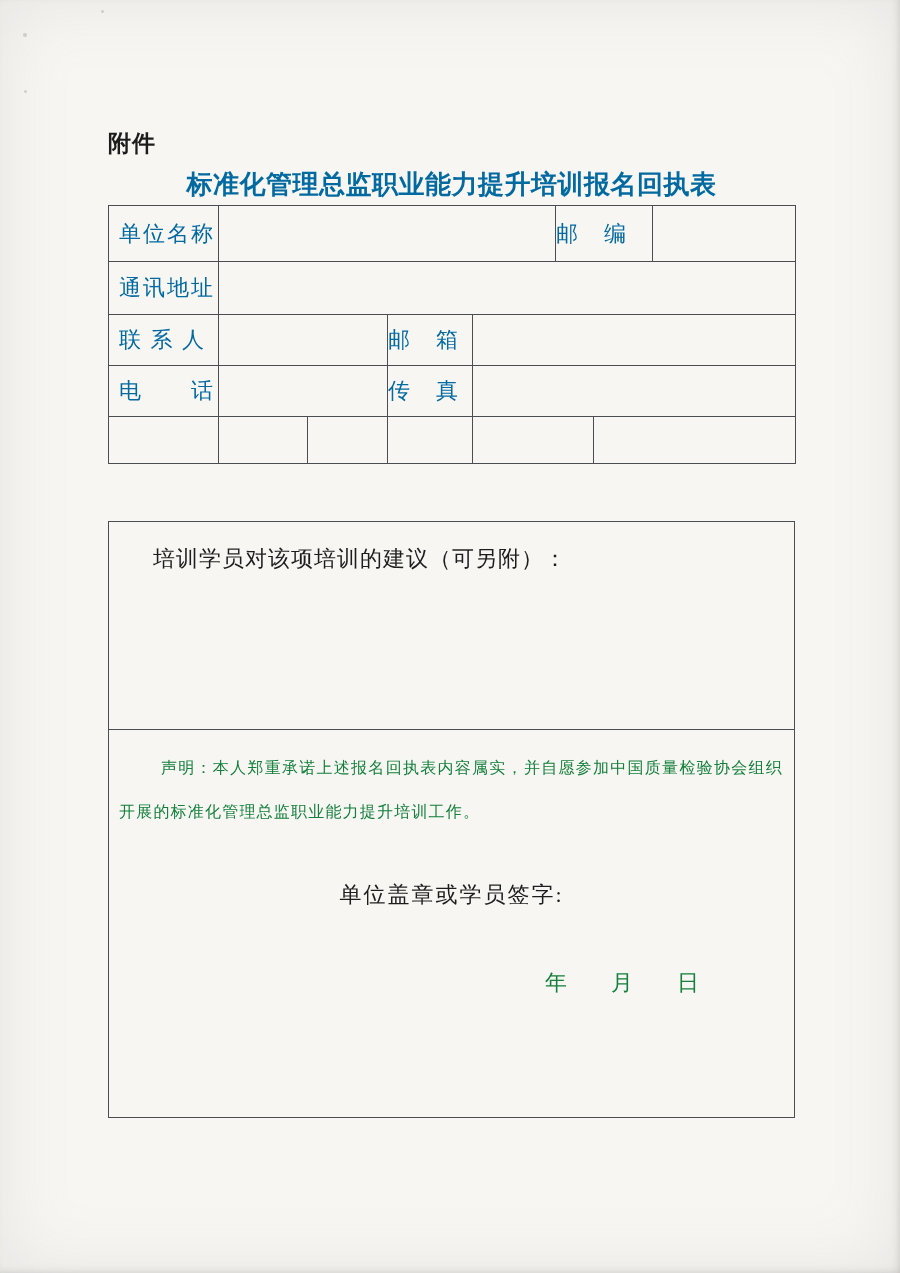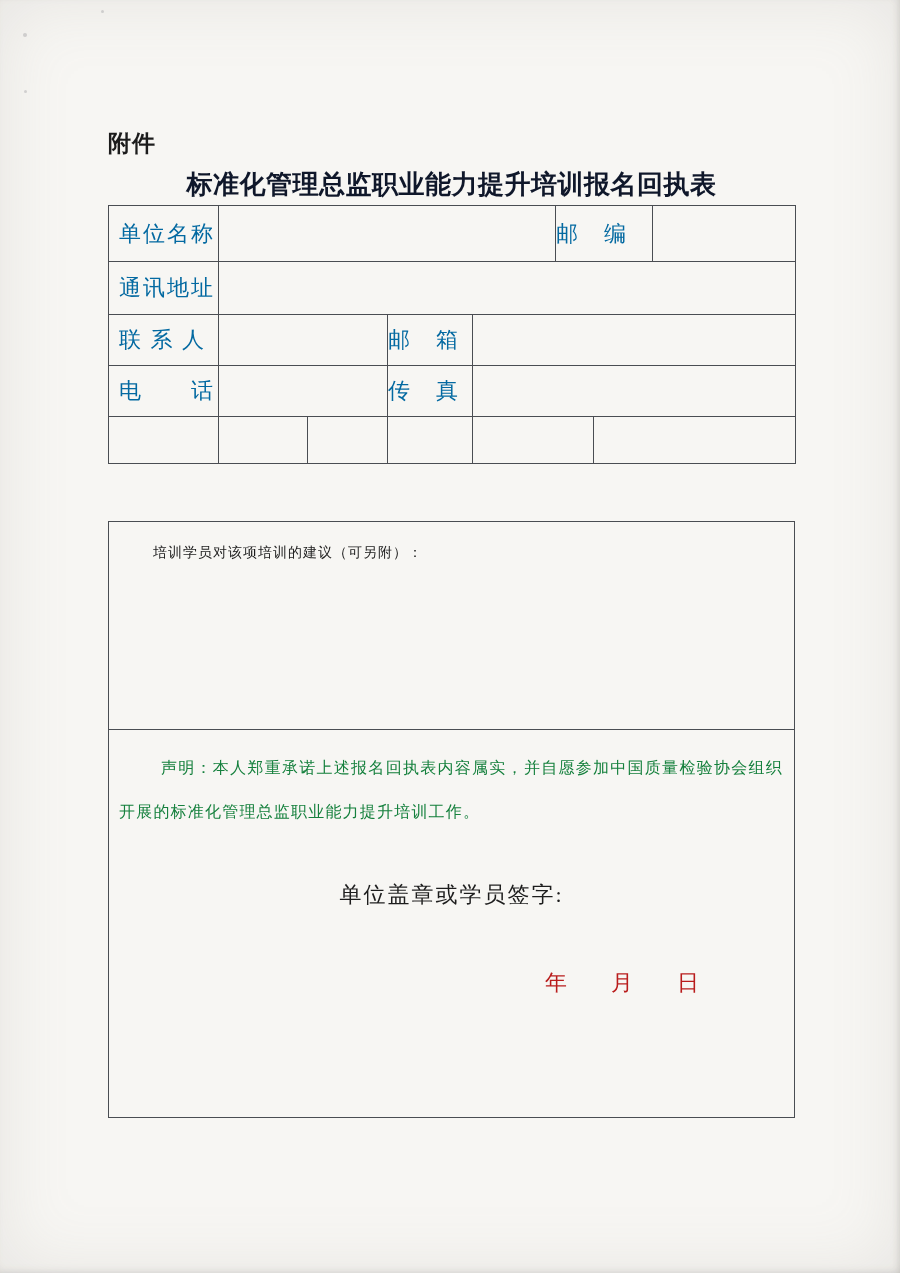--- a/index.html
+++ b/index.html
@@ -28,21 +28,21 @@
   .attachment {
     position: absolute; left: 108px; top: 128px;
     font-family: "DejaVu Sans", "Liberation Sans", sans-serif;
     font-weight: bold; font-size: 23px; color: #1c1c1c;
     letter-spacing: 1px;
   }
   .title {
     position: absolute; left: 108px; top: 167px; width: 687px;
     text-align: center;
     font-family: "DejaVu Sans", "Liberation Sans", sans-serif;
-    font-weight: bold; font-size: 26px; color: #0f172a;
+    font-weight: bold; font-size: 26px; color: #0369a1;
     letter-spacing: 0.5px;
   }
 
   
   table.tblA {
     position: absolute; left: 108px; top: 205px;
     width: 687px; border-collapse: collapse; table-layout: fixed;
   }
   table.tblA td {
     border: 1.5px solid #4a4d52;
@@ -80,37 +80,37 @@
     font-size: 22px; color: #1d1d1d;
   }
   .opt { display: inline-flex; align-items: center; letter-spacing: 1px; }
   .cb {
     display: inline-block; width: 15px; height: 15px;
     border: 2px solid #26282c; margin-right: 5px; background: transparent;
   }
   .sug-box { height: 208px; border-bottom: 1.5px solid #4a4d52; }
   .sug-text {
     padding: 22px 12px 0 10px; text-indent: 34px;
-    font-size: 14px; letter-spacing: 1px; color: #1d1d1d;
+    font-size: 22px; letter-spacing: 1px; color: #1d1d1d;
   }
   .dec-box { height: 321px; position: relative; }
   .dec-text {
     margin: 16px 11px 0 10px;
     text-indent: 42px;
     font-size: 16px; letter-spacing: 1.2px; line-height: 44px;
     text-align: justify; text-justify: inter-character;
     color: #15803d;
   }
   .sig-line {
     margin-top: 46px; text-align: center;
     font-size: 22px; letter-spacing: 2px; color: #1d1d1d;
   }
   .date-line {
     margin-top: 58px; text-align: right; padding-right: 95px;
-    font-size: 22px; color: #b91c1c;
+    font-size: 22px; color: #15803d;
   }
 </style>
 </head>
 <body>
 
 <div class="page">
 
   <span class="speck speck1"></span>
   <span class="speck speck2"></span>
   <span class="speck speck3"></span>

